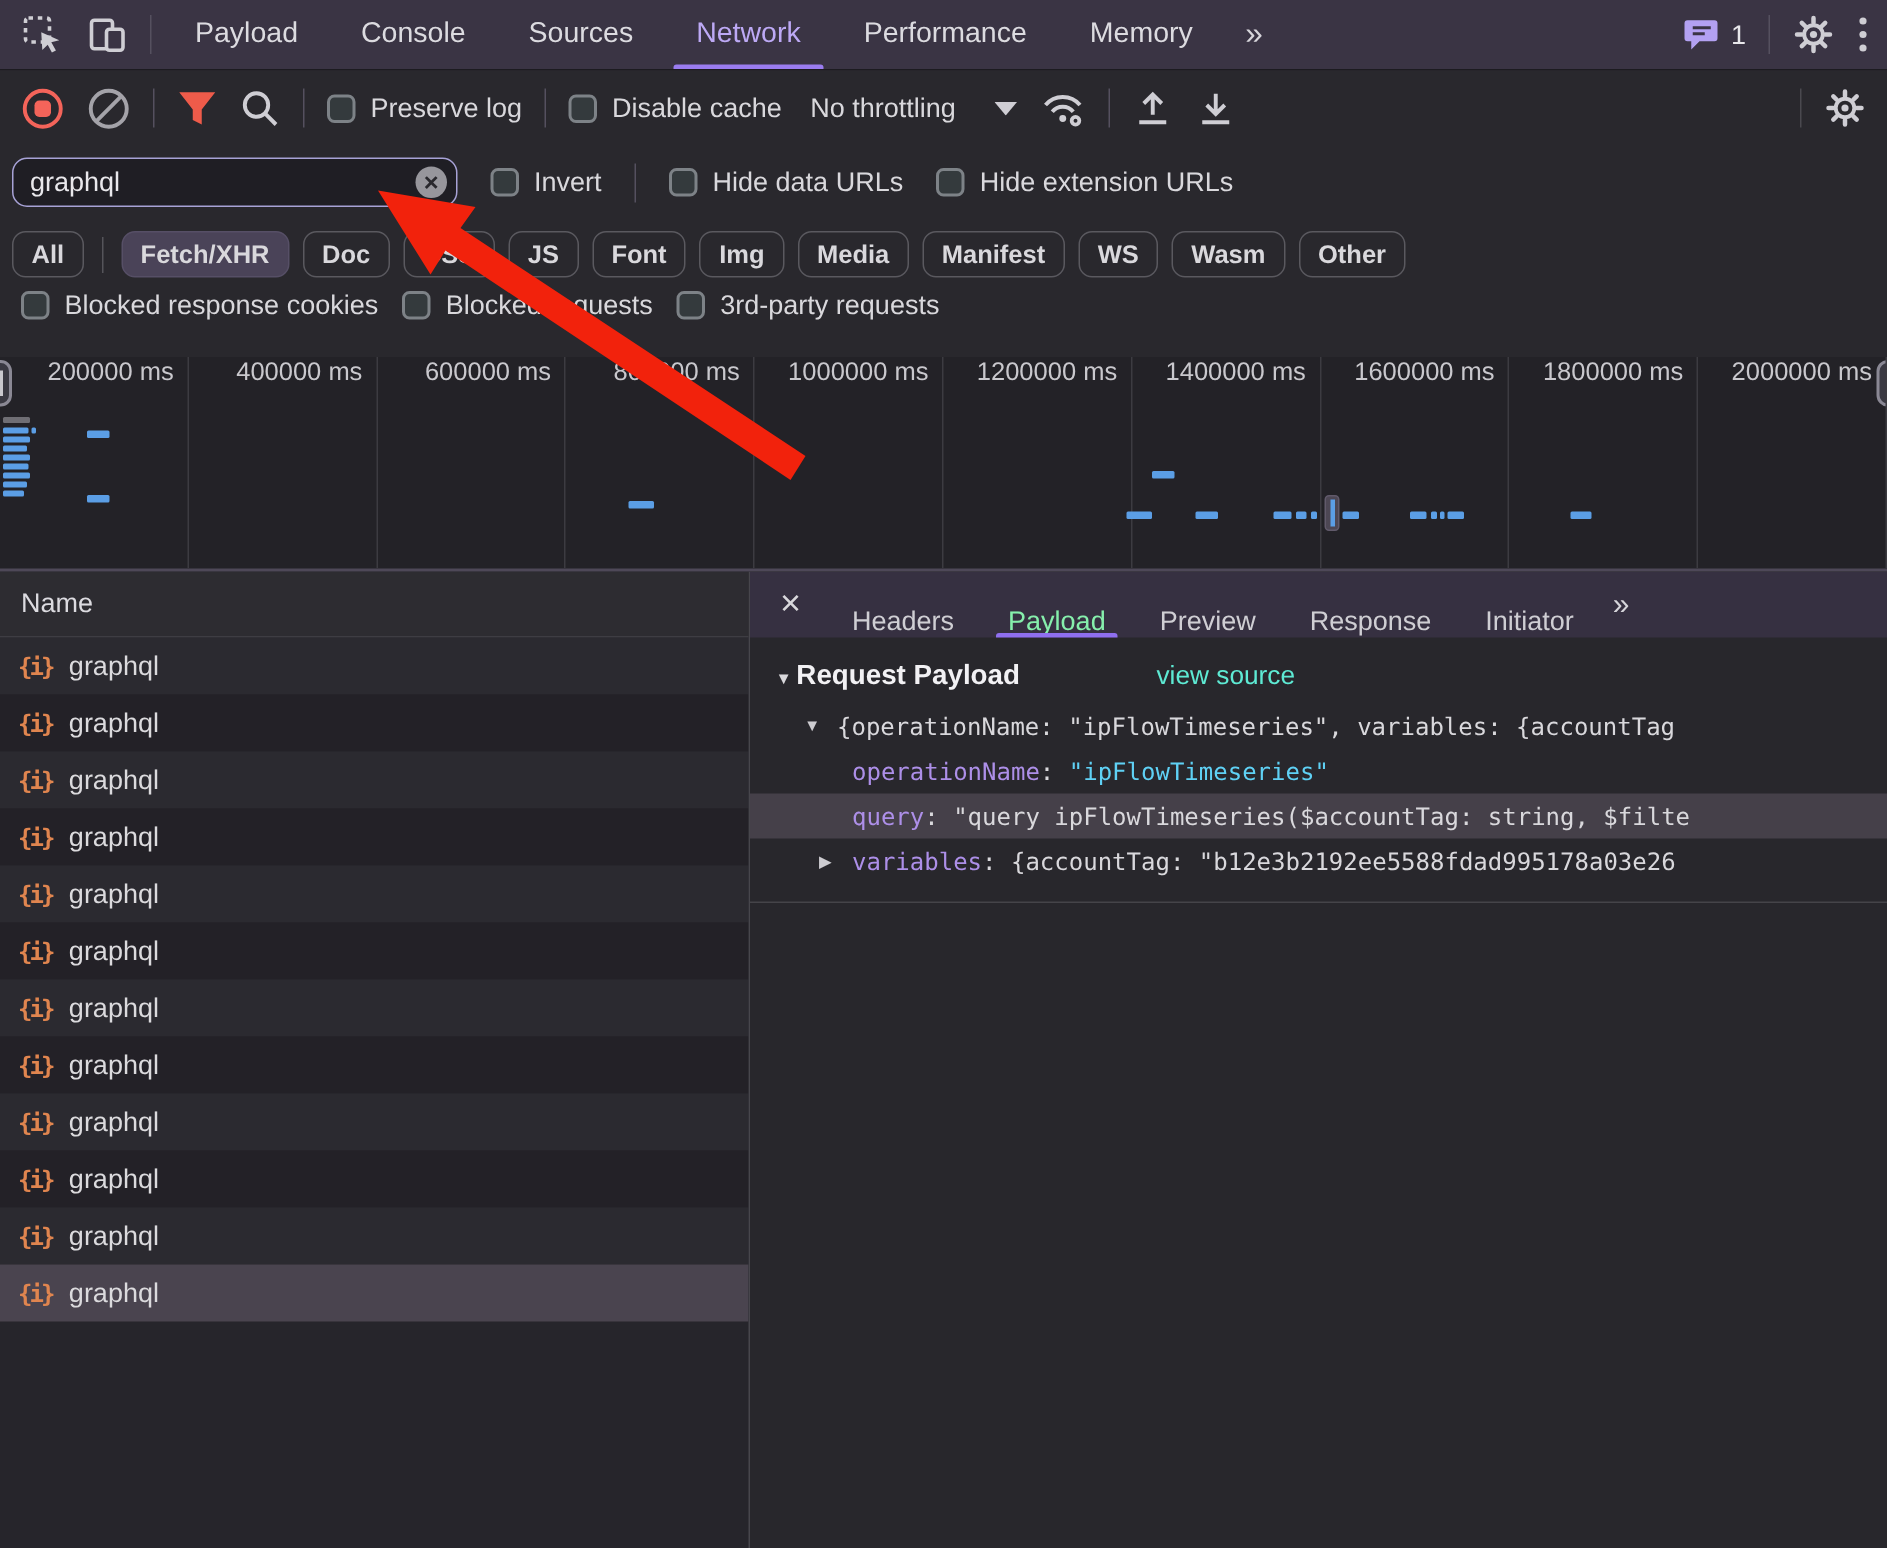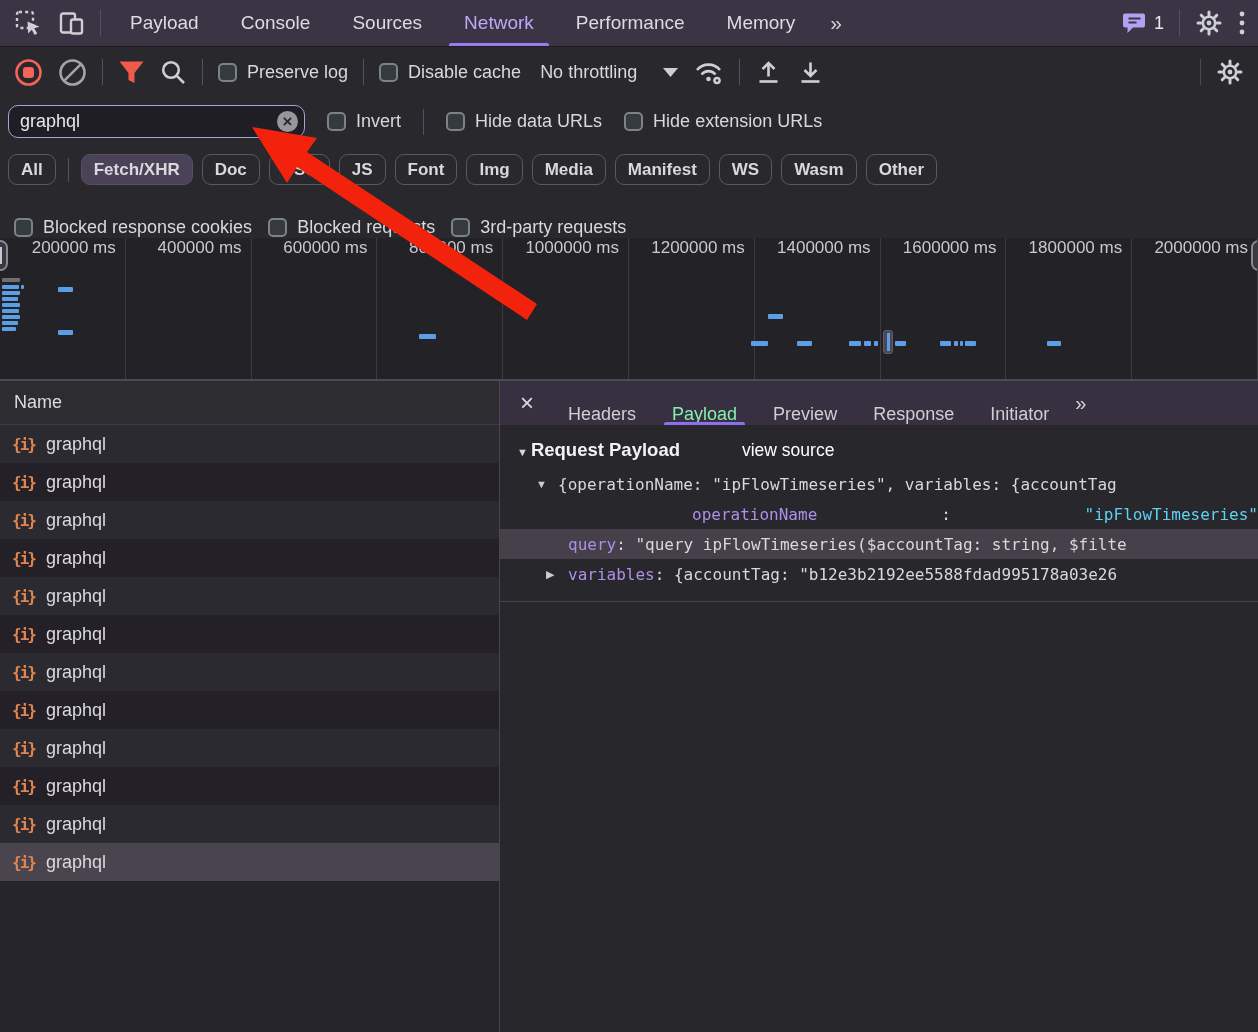--- a/index.html
+++ b/index.html
@@ -37,21 +37,21 @@
   .filter-wrap{position:relative;width:297px;height:33px;flex:none}
   .filter-input{width:100%;height:100%;box-sizing:border-box;background:#1f1e24;border:1.5px solid #a7a2d6;border-radius:10px;color:#e9e8ec;font-size:18px;padding:0 38px 0 11px;outline:none;font-family:"Liberation Sans",sans-serif}
   .clear-btn{position:absolute;right:7px;top:6px;width:21px;height:21px;border-radius:50%;background:#97969c;color:#29282d;display:flex;align-items:center;justify-content:center;font-size:17px;font-weight:bold;line-height:1;cursor:default}
 
   
   .chiprow{height:47px;display:flex;align-items:center;gap:9px;padding:0 8px}
   .chip{height:31px;padding:0 12px;display:flex;align-items:center;border:1px solid #5a595f;border-radius:9px;font-size:17px;font-weight:600;color:#d9d8dc;box-sizing:border-box;white-space:nowrap}
   .chip.active{background:#4a4358;border-color:#564f66}
   .chip-divider{width:1px;height:24px;background:#55545a;margin:0 3px}
 
-  .cbrow{height:45px;display:flex;align-items:flex-end;gap:16px;padding:0 14px}
+  .cbrow{height:45px;display:flex;align-items:flex-start;gap:16px;padding:0 14px}
 
   
   .timeline{height:143px;background:#232227;position:relative;border-bottom:2px solid #4e4858;box-sizing:border-box;overflow:hidden}
   .tl-col{position:absolute;top:0;bottom:0;border-right:1px solid #3c3b41;box-sizing:border-box}
   .tl-label{position:absolute;top:0;right:9px;font-size:17px;color:#c9c8cd;white-space:nowrap}
   .tl-bar{position:absolute;background:#5b9ee5;border-radius:1px}
   .tl-bar.gray{background:#6f6e74}
   .tl-marker{position:absolute;background:#4d4754;border:1px solid #615a6b;border-radius:3px;box-sizing:border-box}
   .tl-marker::after{content:"";position:absolute;left:50%;top:2px;bottom:2px;width:3px;margin-left:-1.5px;background:#5b9ee5}
   .tl-handle{position:absolute;top:2px;width:15px;height:31px;border:2px solid #8a8894;border-radius:8px;background:#3a3942;box-sizing:border-box}
@@ -74,21 +74,21 @@
   .detail-close{width:46px;text-align:center;font-size:24px;color:#d9d8dc;line-height:1;cursor:default}
   .detail-tab{padding:0 18px;height:100%;display:flex;align-items:flex-end;font-size:18px;color:#cfced3;position:relative;cursor:default}
   .detail-tab.active{color:#86efac}
   .detail-tab.active::after{content:"";position:absolute;left:10px;right:10px;bottom:0;height:3px;background:#8f6ff0;border-radius:2px 2px 0 0}
   .detail-more{margin-left:8px;font-size:20px;color:#d6d5da;letter-spacing:2px}
 
   .payload{flex:1;padding-top:14px;overflow:hidden}
   .payload-header{display:flex;align-items:baseline;padding:0 10px 8px 17px}
   .payload-twisty{font-size:11px;color:#d9d8dc;margin-right:3px}
   .payload-title{font-weight:bold;font-size:18.5px;color:#f2f1f4}
-  .view-source{margin-left:62px;font-size:17.5px;color:#ffffff;cursor:default}
+  .view-source{margin-left:91px;font-size:17.5px;color:#5eead4;cursor:default}
   .json-line{height:30px;display:flex;align-items:center;font-family:"DejaVu Sans Mono",monospace;font-size:16px;white-space:pre;overflow:hidden;color:#d9d8dc}
   .json-line.hl{background:#454049}
   .twisty{width:22px;flex:none;font-size:11px;color:#cdccd1;font-family:"Liberation Sans",sans-serif}
   .seg-key{color:#ad8fe8}
   .seg-string{color:#5fd1f5}
   .seg-plain{color:#d9d8dc}
   .payload-divider{height:1px;background:#454449;margin-top:12px}
 
   
   .arrow-overlay{position:absolute;left:0;top:0;width:1258px;height:1032px;pointer-events:none;z-index:50}
@@ -459,21 +459,21 @@
         <span class="detail-more">»</span>
       </div>
       <div class="payload">
         <div class="payload-header">
           <span class="payload-twisty">▼</span>
           <span class="payload-title">Request Payload</span>
           <span class="view-source">view source</span>
         </div>
         <div id="payload-lines">
             <div class="json-line" style="padding-left: 36px;"><span class="twisty">▼</span><span class="seg-plain">{operationName: "ipFlowTimeseries", variables: {accountTag</span></div>
-            <div class="json-line" style="padding-left: 46px; justify-content: space-between;"><span class="twisty"></span><span class="seg-key">operationName</span><span class="seg-plain">: </span><span class="seg-string">"ipFlowTimeseries"</span></div>
+            <div class="json-line" style="padding-left: 46px;"><span class="twisty"></span><span class="seg-key">operationName</span><span class="seg-plain">: </span><span class="seg-string">"ipFlowTimeseries"</span></div>
             <div class="json-line hl" style="padding-left: 46px;"><span class="twisty"></span><span class="seg-key">query</span><span class="seg-plain">: </span><span class="seg-plain">"query ipFlowTimeseries($accountTag: string, $filte</span></div>
             <div class="json-line" style="padding-left: 46px;"><span class="twisty">▶</span><span class="seg-key">variables</span><span class="seg-plain">: {accountTag: </span><span class="seg-plain">"b12e3b2192ee5588fdad995178a03e26</span></div>
           </div>
         <div class="payload-divider"></div>
       </div>
     </div>
   </div>
 
   <svg class="arrow-overlay" viewBox="0 0 1258 1032">
     <polygon points="252,127 317,138 307,152 537,304 527,320 297,167 287,183" fill="#f2220c"></polygon>

